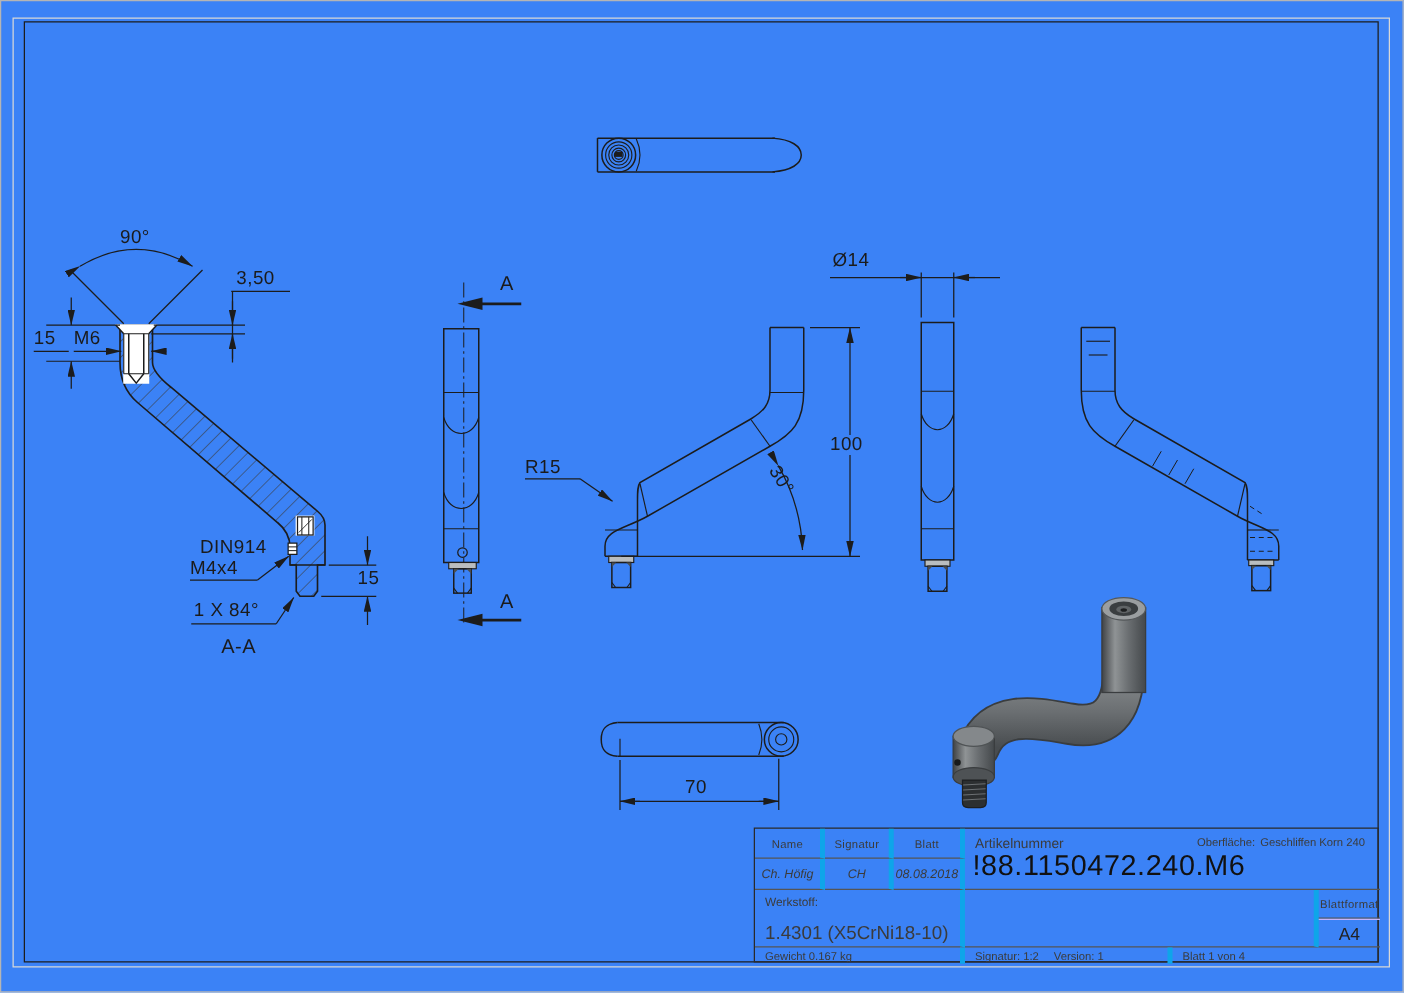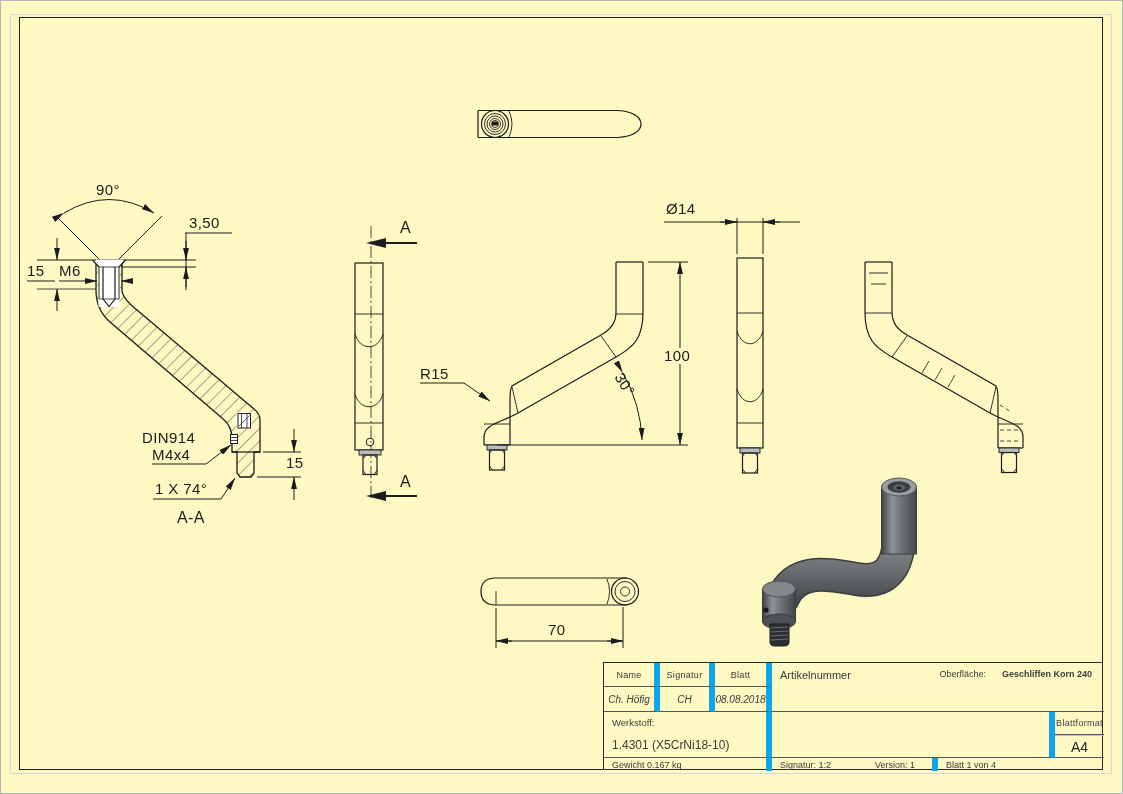--- a/index.html
+++ b/index.html
@@ -1,17 +1,17 @@
 <!DOCTYPE html>
 <html><head>
 <meta charset="utf-8">
 <style>
   html,body{margin:0;padding:0;background:#e8e8e8;}
   .sheet{
-    position:relative;width:1123px;height:794px;background:#fef9c3;
+    position:relative;width:1123px;height:794px;background:#3b82f6;
     font-family:"Liberation Sans", sans-serif;overflow:hidden;
     box-shadow:inset 0 0 0 1px #b5b5b5;
   }
   .frame{
     position:absolute;left:19px;top:17px;width:1084px;height:753px;
     border:1.6px solid #1d1d1d;box-sizing:border-box;
   }
   .frame-outer{
     position:absolute;left:10px;top:14px;width:1102px;height:760px;
     border:1px solid #d7d7d7;box-sizing:border-box;
@@ -21,36 +21,36 @@
     position:absolute;font-size:15px;color:#1b1b1b;white-space:nowrap;
     letter-spacing:0.4px;line-height:1;
   }
   .lbl.rot30{transform:rotate(58deg);transform-origin:left top;}
   
   .tblock{
     position:absolute;left:603px;top:662px;width:500px;height:108px;
     border:1.4px solid #2a2a2a;box-sizing:border-box;color:#3b3b3b;
   }
   .cell{position:absolute;box-sizing:border-box;border-color:#555;}
-  .cell.br{border-right:6px solid #0ea5e9;}
+  .cell.br{border-right:4px solid #0ea5e9;}
   .cell.bb{border-bottom:1px solid #555;}
   .cell .ctr{display:flex;align-items:center;justify-content:center;height:100%;}
   .hdr{font-size:9px;letter-spacing:0.3px;}
   .val{font-size:10px;font-style:italic;}
   .artnum{
     position:absolute;left:6px;top:16px;font-size:23px;color:#111;
     letter-spacing:0.5px;white-space:nowrap;
   }
   .artlbl{position:absolute;left:8px;top:6px;font-size:11px;}
   .surf{position:absolute;right:12px;top:6px;font-size:9px;}
-  .surf b{font-weight:bold;margin-left:16px;}
+  .surf b{font-weight:normal;margin-left:4px;}
   .wk{position:absolute;left:8px;top:5px;font-size:9.5px;}
-  .wkv{position:absolute;left:8px;top:26px;font-size:12px;}
+  .wkv{position:absolute;left:8px;top:26px;font-size:15px;}
   .r4t{font-size:9px;padding-left:8px;display:flex;align-items:center;height:100%;}
-  .gap2{margin-left:44px;}
+  .gap2{margin-left:12px;}
 </style>
 </head>
 <body>
 
 <div class="sheet">
   <div class="frame-outer"></div>
   <div class="frame"></div>
 
   <svg class="draw" width="1123" height="794" viewBox="0 0 1123 794">
     <defs>
@@ -308,23 +308,23 @@
       <ellipse cx="899" cy="487" rx="11.5" ry="5.8" fill="#3a3e40"></ellipse>
       <ellipse cx="899" cy="487.5" rx="6" ry="3" fill="#606466"></ellipse>
       <ellipse cx="899" cy="488" rx="2.6" ry="1.4" fill="#1d1f20"></ellipse>
     </g>
   </svg>
 
   <div class="lbl" style="left:96px;top:182px">90°</div>
   <div class="lbl" style="left:189px;top:215px">3,50</div>
   <div class="lbl" style="left:27px;top:263px">15</div>
   <div class="lbl" style="left:59px;top:263px">M6</div>
-  <div class="lbl" style="left:142px;top:430px">DIN914</div>
+  <div class="lbl" style="left:160px;top:430px">DIN914</div>
   <div class="lbl" style="left:152px;top:447px">M4x4</div>
-  <div class="lbl" style="left:155px;top:481px">1 X 74°</div>
+  <div class="lbl" style="left:155px;top:481px">1 X 84°</div>
   <div class="lbl" style="left:177px;top:510px;font-size:16px">A-A</div>
   <div class="lbl" style="left:286px;top:455px">15</div>
   <div class="lbl" style="left:400px;top:220px;font-size:16px">A</div>
   <div class="lbl" style="left:400px;top:474px;font-size:16px">A</div>
   <div class="lbl" style="left:420px;top:366px">R15</div>
   <div class="lbl rot30" style="left:625px;top:370px">30°</div>
   <div class="lbl" style="left:664px;top:348px">100</div>
   <div class="lbl" style="left:666px;top:201px">Ø14</div>
   <div class="lbl" style="left:548px;top:622px">70</div>
 
@@ -348,20 +348,21 @@
     </div>
     <div class="cell br bb" style="left:111px;top:24px;width:57px;height:25px">
       <div class="ctr val">08.08.2018</div>
     </div>
 
     <div class="cell bb" style="left:168px;top:0;width:332px;height:49px">
       <div class="artlbl">Artikelnummer</div>
       <div class="surf">
         <span>Oberfläche:</span><b>Geschliffen Korn 240</b>
       </div>
+      <div class="artnum">!88.1150472.240.M6</div>
     </div>
 
     <div class="cell br bb" style="left:0;top:49px;width:168px;height:46px">
       <div class="wk">Werkstoff:</div>
       <div class="wkv">1.4301 (X5CrNi18-10)</div>
     </div>
     <div class="cell br bb" style="left:168px;top:49px;width:283px;height:46px"></div>
     <div class="cell bb" style="left:451px;top:49px;width:49px;height:23px">
       <div class="ctr hdr">Blattformat</div>
     </div>

